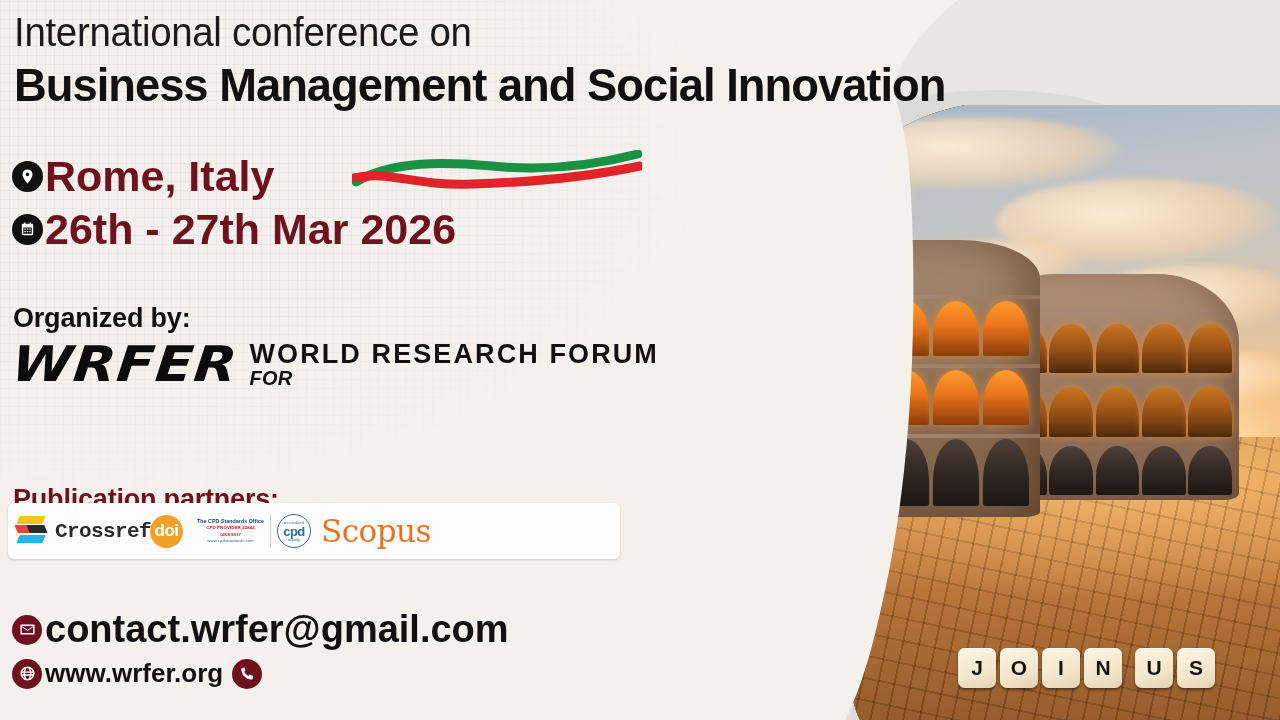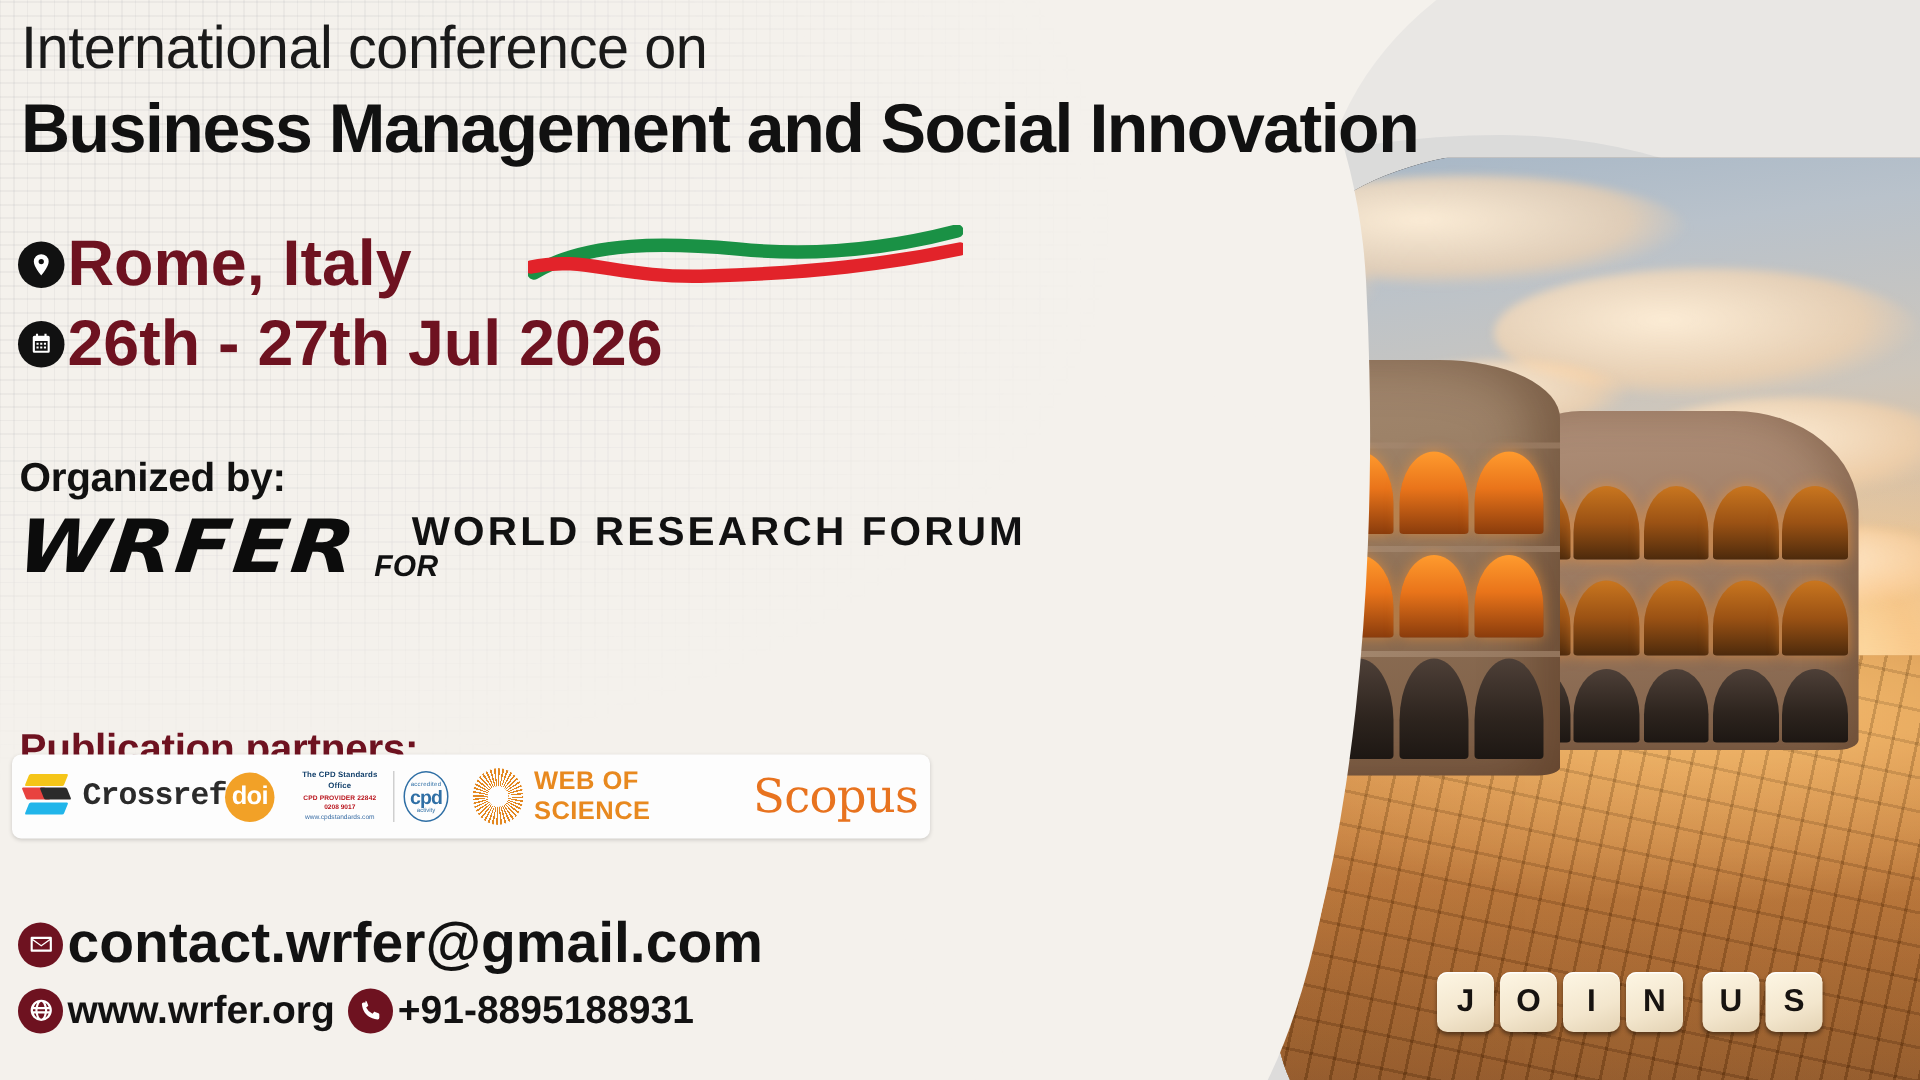--- a/index.html
+++ b/index.html
@@ -201,21 +201,21 @@
   }
   .wrfer-mark {
     font-size:49px; font-weight:bold; font-style:italic;
     letter-spacing:1px; color:#0c0c0c;
     font-family:"DejaVu Sans", sans-serif;
     transform:skewX(-6deg) scaleX(1.12); transform-origin:left center;
     line-height:1;
   }
   .wrfer-words { line-height:1.04; margin-left:22px; }
   .wrfer-l1 {
-    font-size:27px; font-weight:bold; letter-spacing:2.1px; color:#111;margin-left:25px;
+    font-size:27px; font-weight:bold; letter-spacing:2.1px; color:#111;
   }
   .wrfer-l2 {
     font-size:22px; font-weight:bold; letter-spacing:.2px; color:#111;
     display:flex; align-items:baseline; gap:7px;
   }
   .wrfer-for { font-style:italic; font-size:20px; font-weight:bold; }
 
   
   .pub-label {
     position:absolute; left:13px; top:484px;
@@ -410,21 +410,21 @@
       </span>
       <span>Rome, Italy</span>
     </div>
 
     <div class="line-date">
       <span class="ico-circle">
         <svg viewBox="0 0 24 24">
             <path d="M7 2v2H5.5A1.5 1.5 0 0 0 4 5.5v13A1.5 1.5 0 0 0 5.5 20h13a1.5 1.5 0 0 0 1.5-1.5v-13A1.5 1.5 0 0 0 18.5 4H17V2h-2v2H9V2H7zm-1 7h12v9H6V9zm1.5 1.5v2h2v-2h-2zm3.5 0v2h2v-2h-2zm3.5 0v2h2v-2h-2zM7.5 14v2h2v-2h-2zm3.5 0v2h2v-2h-2zm3.5 0v2h2v-2h-2z"></path>
           </svg>
       </span>
-      <span>26th - 27th Jul 2026</span>
+      <span>26th - 27th Mar 2026</span>
     </div>
 
     <div class="org-label">Organized by:</div>
     <div class="org-logo-row">
       <div class="wrfer-mark">WRFER</div>
       <div class="wrfer-words">
         <div class="wrfer-l1">WORLD RESEARCH FORUM</div>
         <div class="wrfer-l2">
           <span class="wrfer-for">FOR</span>
         </div>
@@ -453,24 +453,20 @@
           <div class="cpd-t4">www.cpdstandards.com</div>
         </div>
         <div class="cpd-div"></div>
         <div class="cpd-seal">
           <span class="a">accredited</span>
           <span class="b">cpd</span>
           <span class="c">activity</span>
         </div>
       </div>
 
-      <div class="wos">
-        <div class="wos-mark"></div>
-        <span class="wos-txt">WEB OF SCIENCE</span>
-      </div>
 
       <span class="scopus">Scopus</span>
     </div>
 
     <div class="contact1">
       <span class="ico-maroon">
         <svg viewBox="0 0 24 24">
             <path d="M3 5h18a1 1 0 0 1 1 1v12a1 1 0 0 1-1 1H3a1 1 0 0 1-1-1V6a1 1 0 0 1 1-1zm1.2 2L12 12.6 19.8 7H4.2zM4 8.5V17h16V8.5l-8 5.7-8-5.7z"></path>
           </svg>
       </span>
@@ -482,21 +478,20 @@
         <svg viewBox="0 0 24 24">
             <path d="M12 2a10 10 0 1 0 0 20 10 10 0 0 0 0-20zm0 2c1.2 0 2.6 2 3.1 5H8.9C9.4 6 10.8 4 12 4zM8.5 11h7a20 20 0 0 1 0 2h-7a20 20 0 0 1 0-2zM6.5 11a22 22 0 0 0 0 2H4.3a8 8 0 0 1 0-2h2.2zm11 0h2.2a8 8 0 0 1 0 2h-2.2a22 22 0 0 0 0-2zM8.9 15h6.2C14.6 18 13.2 20 12 20s-2.6-2-3.1-5zM5 15h1.8c.3 1.6.8 3 1.4 4A8 8 0 0 1 5 15zm12.2 0H19a8 8 0 0 1-3.2 4c.6-1 1.1-2.4 1.4-4zM8.2 5c-.6 1-1.1 2.4-1.4 4H5a8 8 0 0 1 3.2-4zm7.6 0A8 8 0 0 1 19 9h-1.8c-.3-1.6-.8-3-1.4-4z"></path>
           </svg>
       </span>
       <span>www.wrfer.org</span>
       <span class="ico-maroon phone-gap">
         <svg viewBox="0 0 24 24">
             <path d="M6.6 3c.5 0 .9.3 1.1.8l1.3 3.2c.2.4.1.9-.3 1.2L7.2 9.4a12.5 12.5 0 0 0 6 6l1.2-1.5c.3-.4.8-.5 1.2-.3l3.2 1.3c.5.2.8.6.8 1.1v3a1.6 1.6 0 0 1-1.7 1.6C9.6 20.1 3.9 14.4 3.2 6.3A1.6 1.6 0 0 1 4.8 4.6h1.8z"></path>
           </svg>
       </span>
-      <span>+91-8895188931</span>
     </div>
   </div>
 
   <div class="joinus">
     <span class="tile">J</span>
     <span class="tile">O</span>
     <span class="tile">I</span>
     <span class="tile">N</span>
     <span class="tile gap">U</span>
     <span class="tile">S</span>

